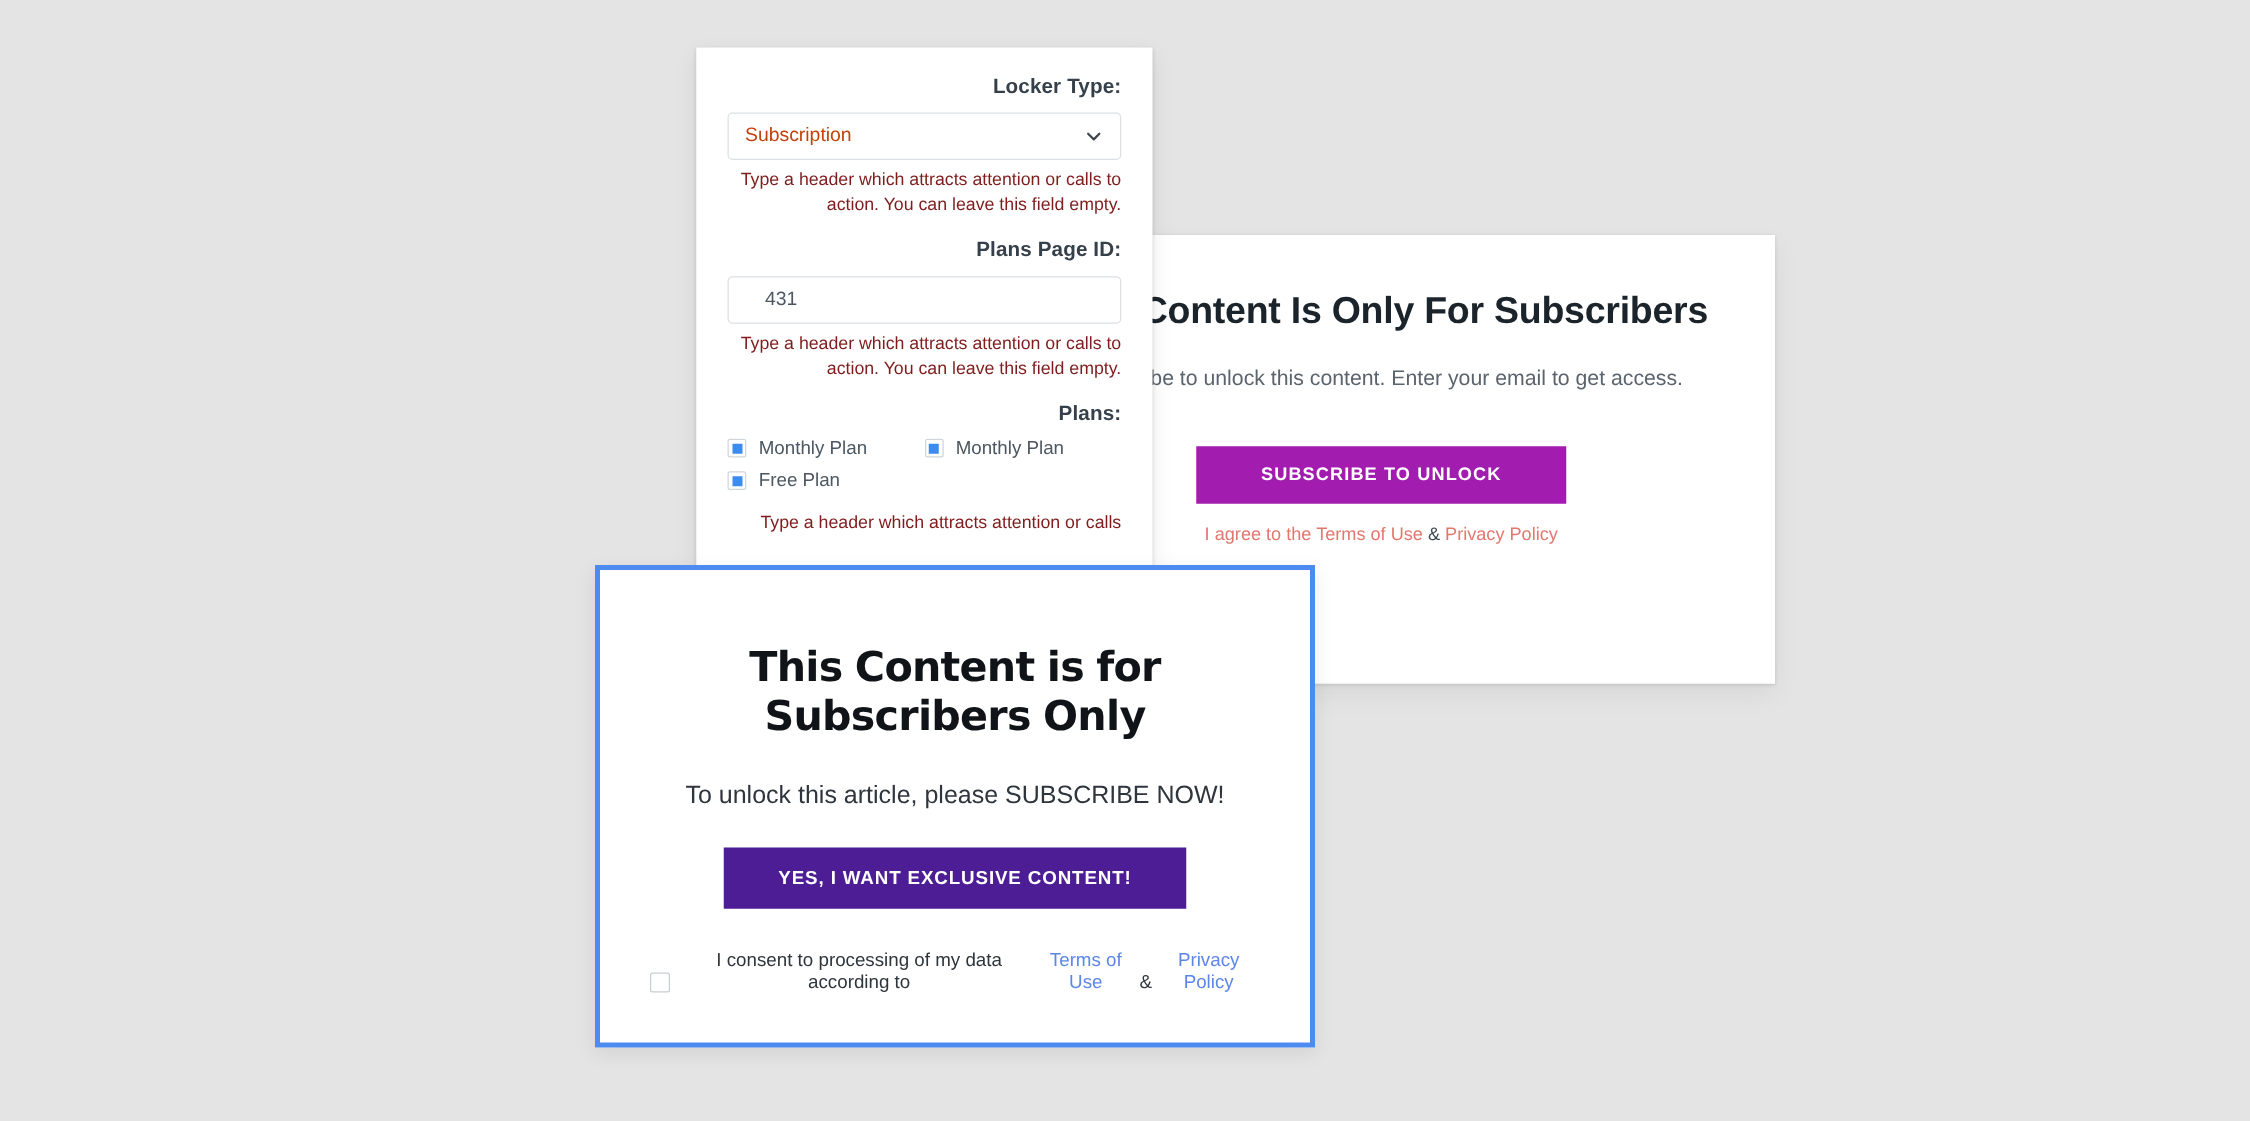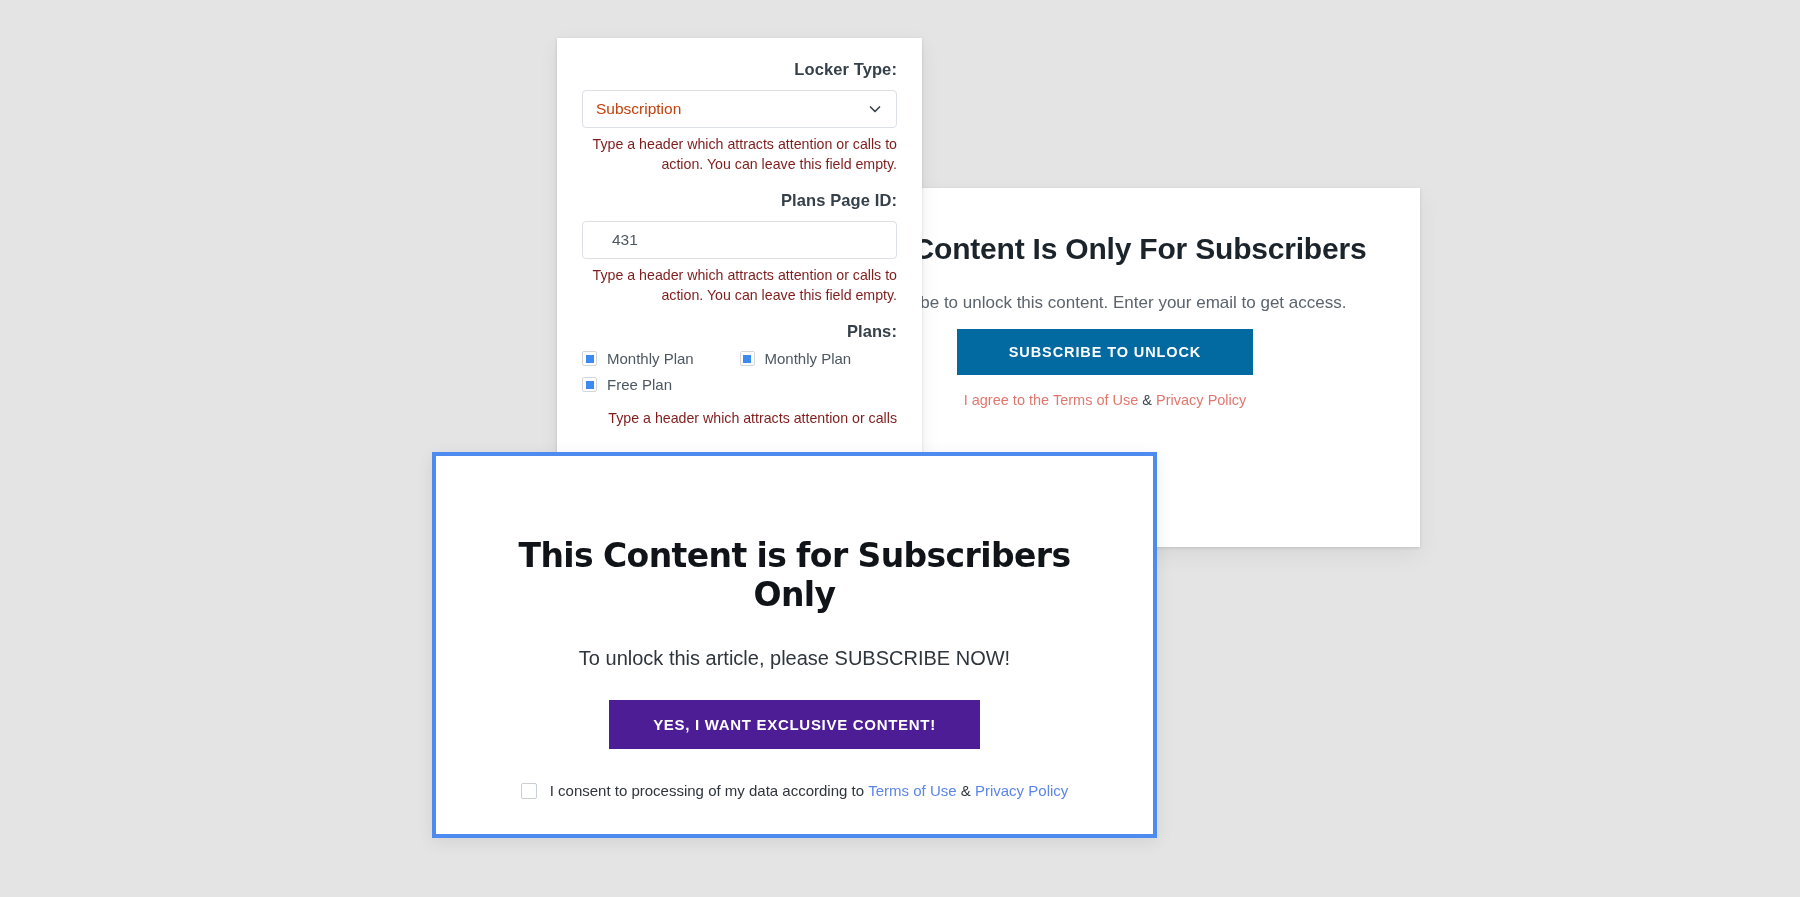--- a/index.html
+++ b/index.html
@@ -147,22 +147,22 @@
     color: #1b232b;
     letter-spacing: -0.2px;
   }
   .red-card .rc-sub {
     margin: 27px 0 0 0;
     font-size: 17px;
     color: #5b646d;
   }
   .btn-red {
     display: inline-block;
-    margin-top: 16px;
-    background: #0369a1;
+    margin-top: 44px;
+    background: #a21caf;
     color: #ffffff;
     font-size: 14.5px;
     font-weight: bold;
     letter-spacing: 0.9px;
     padding: 15px 52px;
     border: none;
     cursor: pointer;
   }
   .red-card .rc-safe {
     margin: 24px 0 0 0;
@@ -176,30 +176,30 @@
   }
   .red-card .rc-terms a {
     color: #e2776e;
     text-decoration: none;
   }
   .red-card .rc-terms .amp { color: #3d454d; }
 
   
   .blue-modal {
     position: absolute;
-    left: 432px;
+    left: 476px;
     top: 452px;
-    width: 725px;
+    width: 576px;
     height: 386px;
     background: #ffffff;
     border: 4px solid #4d8bf0;
     box-sizing: border-box;
     z-index: 5;
     text-align: center;
-    padding: 80px 40px 0 40px;
+    padding: 58px 40px 0 40px;
     box-shadow: 0 4px 16px rgba(0,0,0,0.08);
   }
   .blue-modal h1 {
     margin: 0;
     font-size: 33px;
     font-weight: 900;
     color: #101418;
     font-family: "DejaVu Sans", sans-serif;
     letter-spacing: -0.6px;
     word-spacing: -1px;

